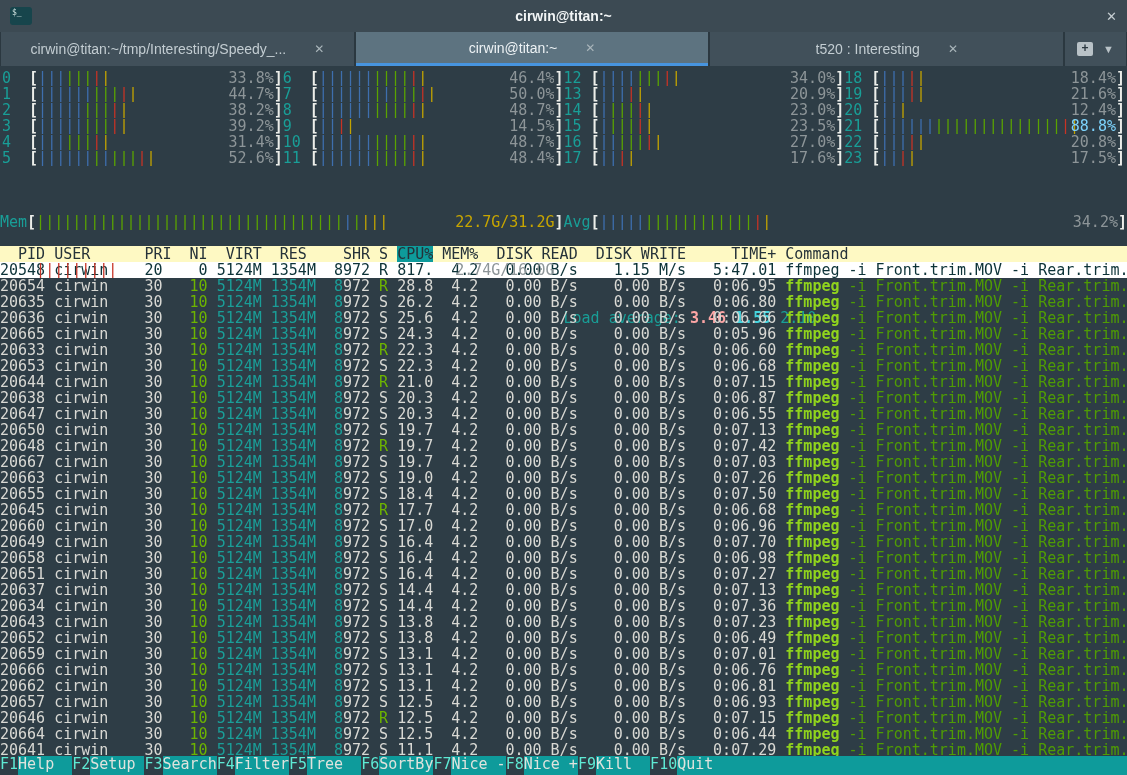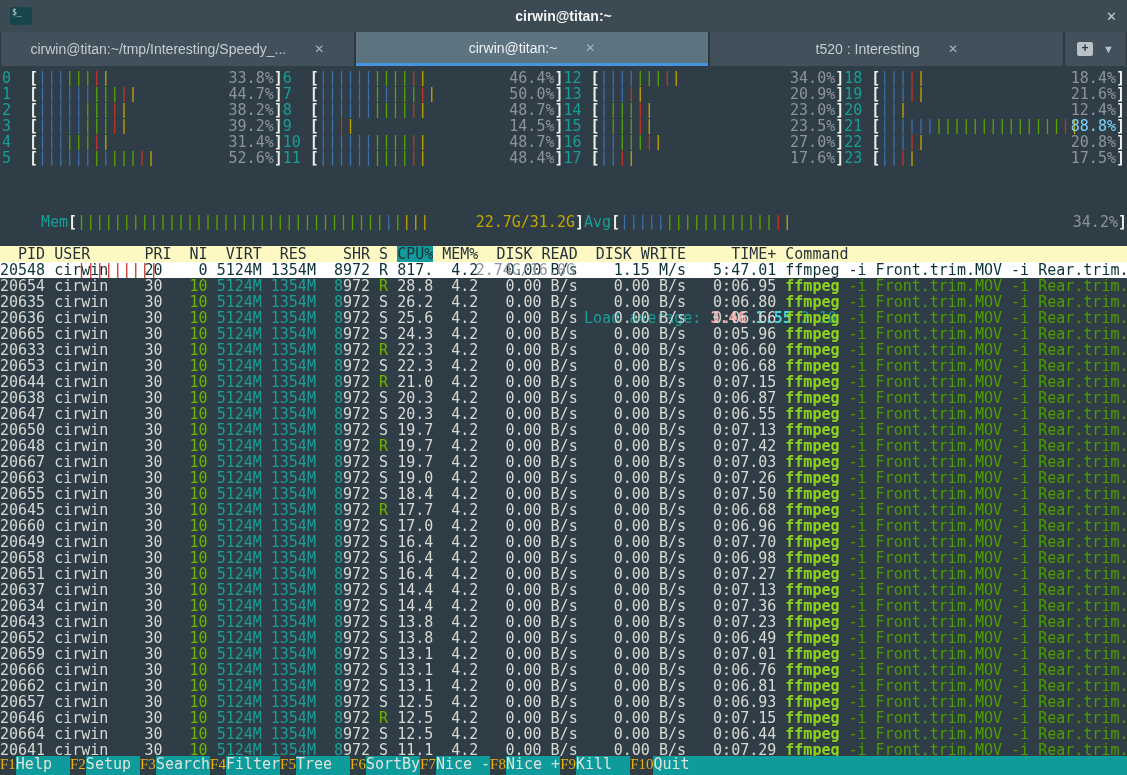--- a/index.html
+++ b/index.html
@@ -36,21 +36,21 @@
               grid-template-columns:repeat(4,1fr); height:96px; padding:0 2px; }
   .meter { display:flex; height:16px; overflow:hidden; }
   .m-label { color:#199e97; width:3ch; flex:0 0 auto; }
   .m-brk { color:#eceeea; font-weight:bold; }
   .m-body { flex:1; position:relative; overflow:hidden; }
   .m-pipes { position:absolute; left:0; top:0; }
   .m-pct { position:absolute; right:0; top:0; color:#8d9598; }
   .m-pct.hot { color:#7dd3fc; }
   .p-blue{color:#3e6fae;} .p-green{color:#5aa300;} .p-red{color:#c73325;} .p-yellow{color:#c2a300;}
   .blank-line { height:16px; }
-  .mid { display:flex; height:64px;padding-left:41px; }
+  .mid { display:flex; height:64px; }
   .mid-left { width:50%; }
   .mid-right { width:50%; }
   .t-teal { color:#199e97; }
   .t-wb { color:#fca5a5; font-weight:bold; }
   .t-gb { color:#9ad32a; font-weight:bold; }
   .t-cyb { color:#46d4de; font-weight:bold; }
   .t-cy { color:#3cc8d8; font-weight:bold; }
   .m-memtext { color:#c7a500; }
   .m-graytext { color:#8d9598; }
   .info-line { height:16px; }
@@ -67,21 +67,21 @@
   .hdr { background:#fef9c3; color:#253239; }
   .hdr .c-cpu { background:#0e9b9b; }
   .rows { height:496px; overflow:hidden; }
   .txt-w{color:#d9d9d4}.txt-g{color:#6db400}.txt-t{color:#1a9e98}
   .txt-lime-b{color:#90d31d;font-weight:bold}.txt-dkgreen{color:#4f9c04}
   .row.selected { background:#ffffff; }
   .row.selected span, .row.selected .f { color:#0d3338 !important; font-weight:normal; }
 
   
   .fbar { height:19px; display:flex; overflow:hidden; flex:0 0 auto; }
-  .fkey { color:#eab308;font-family:Liberation Serif, serif; }
+  .fkey { color:#5eead4; }
   .flabel { background:#0e9b9b; color:#dfe3dd; width:6ch; overflow:hidden; }
   .ffill { flex:1; background:#0e9b9b; }
 </style>
 </head>
 <body>
 
 <div class="window">
 
   <div class="titlebar">
     <div class="app-icon">$_</div>

